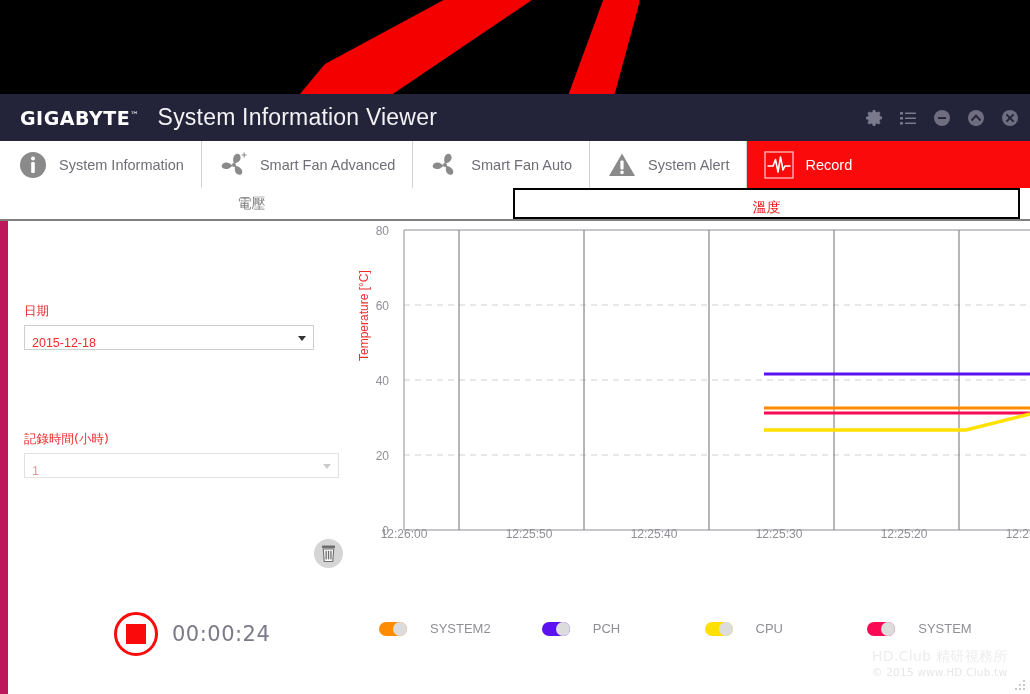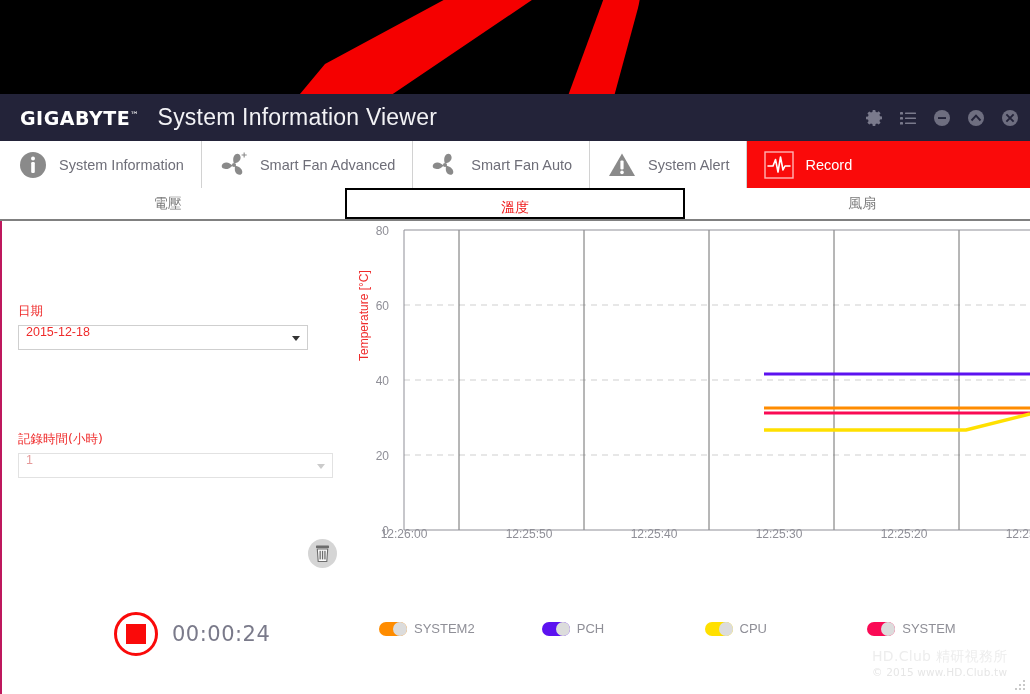--- a/index.html
+++ b/index.html
@@ -76,37 +76,37 @@
   .subtab.active {
     color: #ef1b1b; border: 2px solid #000000; background: #ffffff;
     margin: 0 10px;
     align-items: flex-end;
   }
 
   
   .leftpane {
     position: absolute; left: 0; top: 221px; width: 363px; height: 473px;
     background: #ffffff;
-    border-left: 2px solid #be185d;
+    border-left: 8px solid #be185d;
     border-right: 2px solid #8c8c8c;
   }
   .rightpane {
     position: absolute; left: 349px; top: 221px; width: 681px; height: 473px;
     background: #ffffff;
   }
 
   
   .field { position: absolute; left: 16px; }
   .flabel {
     color: #ef2b2b; font-size: 12.5px; margin-bottom: 5px;
     font-family: "DejaVu Sans", sans-serif;
   }
   .fctl {
     position: relative; height: 25px; background: #fff;
-    border: 1px solid #cfcfcf; display: flex; align-items: flex-start;
+    border: 1px solid #cfcfcf; display: flex; align-items: flex-end;
     padding: 0 34px 0 7px; cursor: pointer;
   }
   .fctl .val { font-size: 12.5px; color: #ef2b2b; line-height: 1; }
   .fctl.disabled { border-color: #e2e2e2; cursor: default; }
   .fctl.disabled .val { color: #e59a9a; }
   .caret {
     position: absolute; right: 7px; top: 50%; margin-top: -2px;
     width: 0; height: 0;
     border-left: 4px solid transparent; border-right: 4px solid transparent;
     border-top: 5px solid #333;
@@ -152,21 +152,21 @@
     position: absolute; width: 90px; text-align: center;
     font-size: 12px; color: #8f8f97;
   }
 
   
   .legend {
     position: absolute; left: 0; top: 400px; width: 681px;
     display: flex; align-items: center;
   }
   .lgitem {
-    display: flex; align-items: flex-end; gap: 7px; cursor: pointer;
+    display: flex; align-items: flex-end; gap: 23px; cursor: pointer;
     width: 170px;
   }
   .sw {
     width: 28px; height: 14px; border-radius: 7px;
     position: relative; flex: none;
   }
   .sw .knob {
     position: absolute; right: 0; top: 0;
     width: 14px; height: 14px; border-radius: 50%;
     background: #dcdcdc;
@@ -285,23 +285,20 @@
     </div>
 
   </div>
 
   <div class="subtabs">
     <div class="subtab">
       <span>電壓</span>
     </div>
     <div class="subtab active">
       <span>溫度</span>
-    </div>
-    <div class="subtab">
-      <span>風扇</span>
     </div>
   </div>
 
   <div class="leftpane">
 
     <div class="field" style="top:82px; width:290px;">
       <div class="flabel">日期</div>
       <div class="fctl">
         <span class="val">2015-12-18</span>
         <span class="caret"></span>

